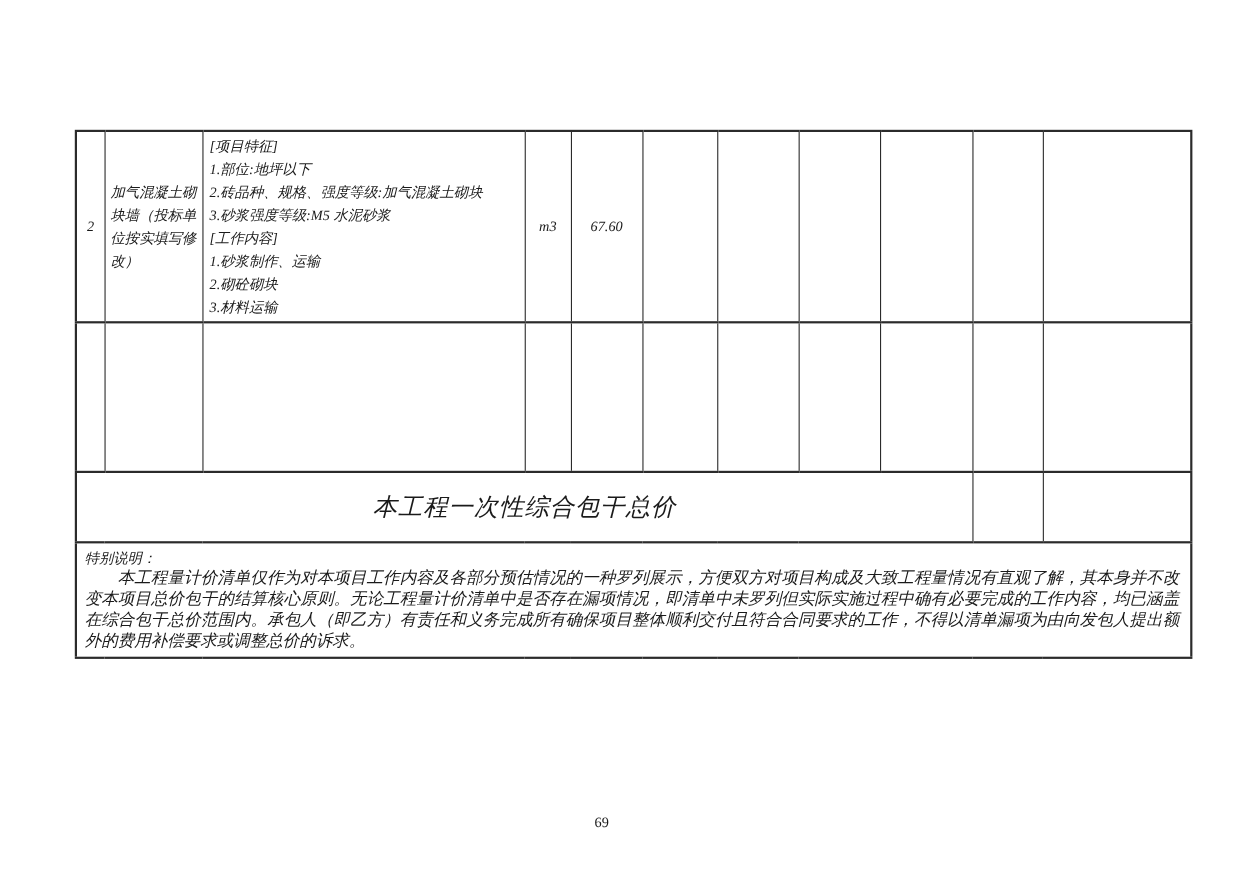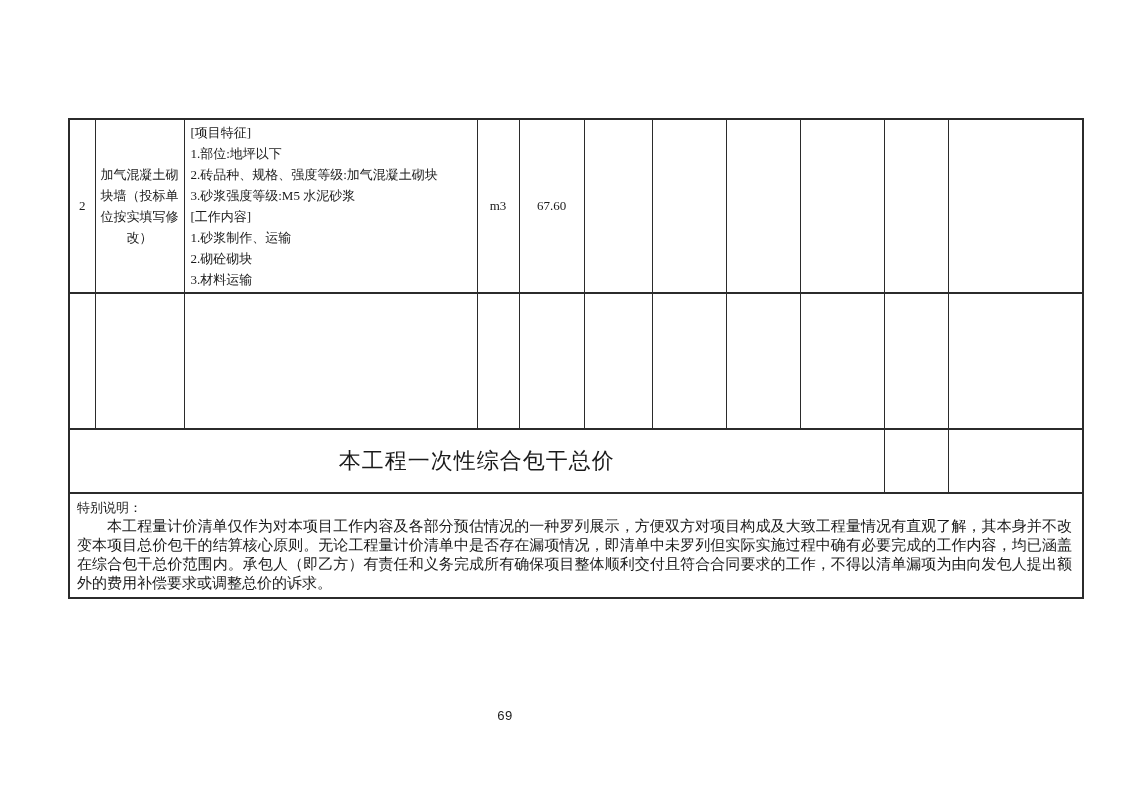--- a/index.html
+++ b/index.html
@@ -26,23 +26,24 @@
   }
   .doc-table td {
     border: 1px solid #2b2b2b;
     border-top-width: 2px;
     border-bottom-width: 2px;
     font-size: 13px;
     text-align: center;
     vertical-align: middle;
     padding: 0 3px;
     overflow: hidden;
+    font-style: italic;
   }
   td.cell-name {
-    text-align: center;
+    text-align: left;
     line-height: 21px;
     padding: 2px 5px;
   }
   td.cell-desc {
     text-align: left;
     white-space: pre-line;
     line-height: 21px;
     padding: 2px 6px;
   }
   td.cell-grand-total {
@@ -62,26 +63,25 @@
   }
   .note-body {
     margin: 0;
     font-size: 15px;
     line-height: 19px;
     text-align: justify;
     text-indent: 2em;
   }
   .page-number {
     position: absolute;
-    top: 709px;
+    top: 740px;
     left: 497px;
     width: 100px;
-    text-align: left;
+    text-align: center;
     font-size: 13px;
-    font-family: Liberation Mono, monospace;
   }
 </style>
 </head>
 <body>
 
 <table class="doc-table">
   <colgroup>
     <col style="width:26px">
       <col style="width:89px">
       <col style="width:293px">

